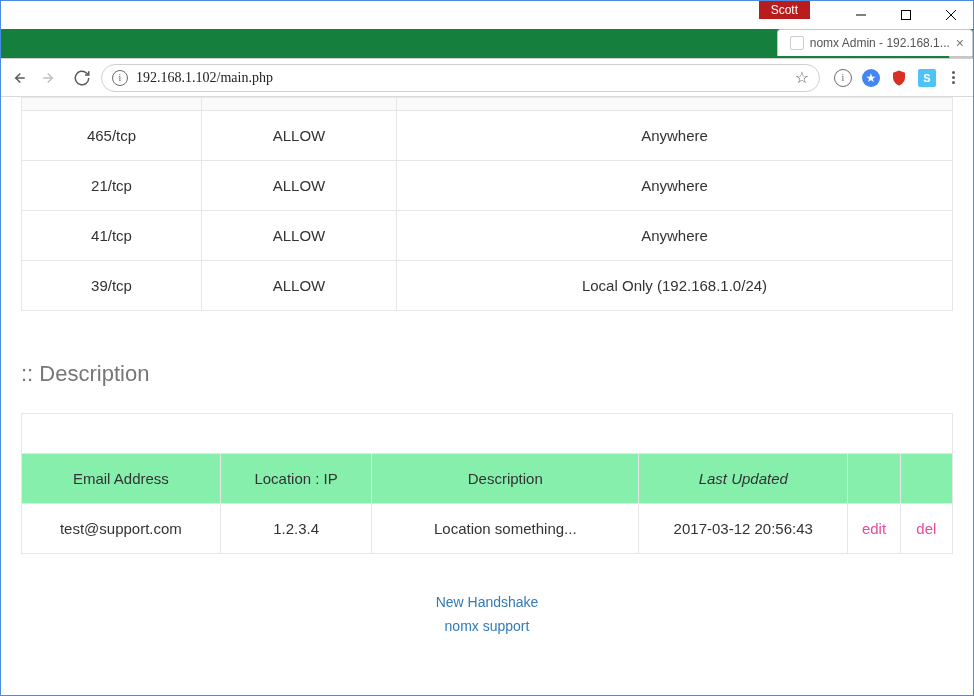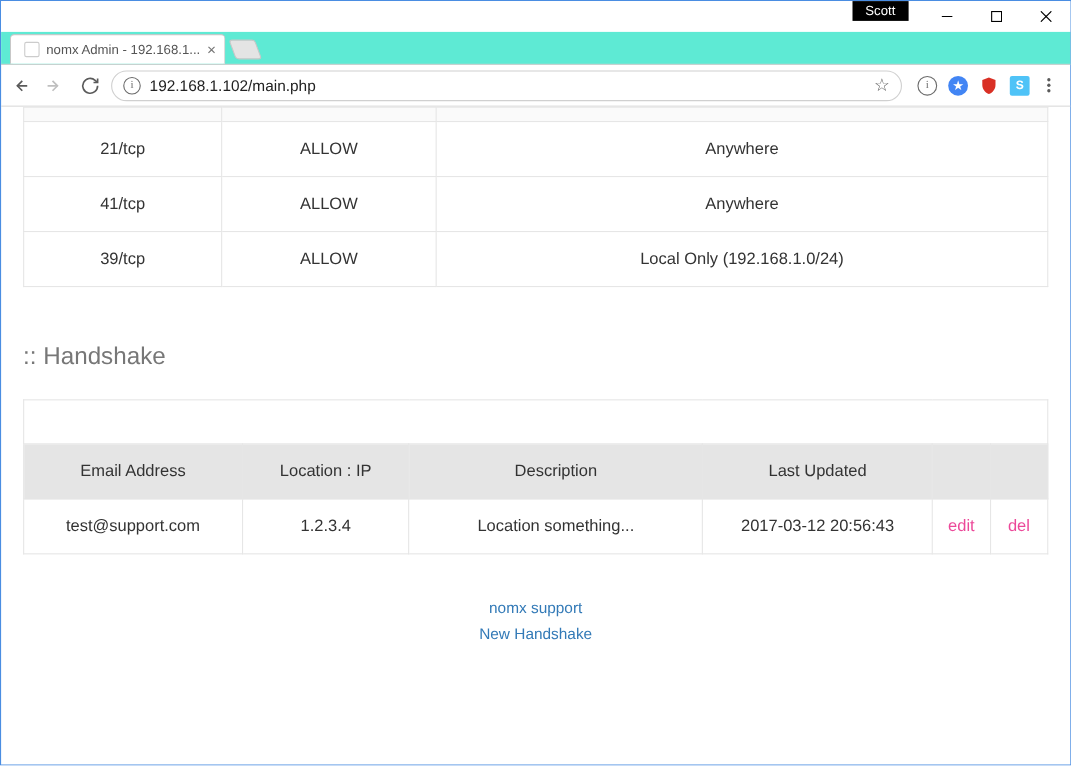--- a/index.html
+++ b/index.html
@@ -2,42 +2,42 @@
 <html><head>
 <meta charset="utf-8">
 <style>
   * { box-sizing: border-box; margin: 0; padding: 0; }
   body { font-family: "Segoe UI", Tahoma, sans-serif; font-size: 13px; background: #fff; overflow: hidden; }
   
   .window { width: 974px; height: 696px; border: 1px solid #4a8de2; background: #fff; display: flex; flex-direction: column; }
   
   
   .titlebar { height: 28px; background: #fff; display: flex; align-items: flex-start; justify-content: flex-end; }
-  .user-badge { background: #000000; color: #fff; padding: 2px 12px; font-size: 12px; margin-right: 12px; }
+  .user-badge { background: #b91c1c; color: #fff; padding: 2px 12px; font-size: 12px; margin-right: 28px; }
   .win-controls { display: flex; }
   .win-btn { width: 45px; height: 28px; display: flex; align-items: center; justify-content: center; color: #000; }
   .win-btn svg { width: 10px; height: 10px; }
   
   
-  .tab-strip { height: 30px; background: #5eead4; display: flex; align-items: flex-end; padding-left: 8px; border-bottom: 1px solid #d0d0d0; }
+  .tab-strip { height: 30px; background: #15803d; display: flex; align-items: flex-end; padding-left: 8px; border-bottom: 1px solid #d0d0d0; flex-direction: column; }
   .tab { background: #fff; border: 1px solid #c7c7c7; border-bottom: none; border-top-left-radius: 4px; border-top-right-radius: 4px; padding: 5px 8px 5px 12px; display: flex; align-items: center; gap: 6px; font-size: 12px; color: #555; min-width: 190px; }
   .tab .favicon { width: 14px; height: 14px; background: #fff; border: 1px solid #ccc; border-radius: 2px; }
   .tab .close { color: #777; font-size: 14px; margin-left: auto; }
   .newtab { width: 24px; height: 18px; margin-left: 6px; margin-bottom: 4px; background: #e4e4e4; border: 1px solid #c7c7c7; border-radius: 3px; transform: skewX(20deg); }
   
   
   .toolbar { height: 38px; display: flex; align-items: center; padding: 0 8px; gap: 10px; border-bottom: 1px solid #dadada; }
   .nav-arrows { display: flex; gap: 14px; align-items: center; }
   .nav-arrow { color: #5a5a5a; }
   .nav-arrow.disabled { color: #bfbfbf; }
   .nav-arrow svg, .reload-btn svg { width: 18px; height: 18px; display: block; }
   .reload-btn { color: #5a5a5a; }
   .addrbar { flex: 1; height: 28px; border: 1px solid #d0d0d0; border-radius: 14px; display: flex; align-items: center; padding: 0 10px; gap: 8px; }
   .info-icon { width: 16px; height: 16px; border: 1px solid #6b6b6b; border-radius: 50%; display: flex; align-items: center; justify-content: center; font-size: 10px; color: #6b6b6b; font-family: Georgia, serif; }
-  .url { flex: 1; font-size: 14px; color: #222; }
+  .url { flex: 1; font-size: 14px; color: #222; font-family: Liberation Serif, serif; }
   .star { color: #5a5a5a; font-size: 16px; }
   .rb-icons { display: flex; gap: 10px; align-items: center; padding: 0 4px; }
   .rb-circle { width: 18px; height: 18px; border-radius: 50%; display: flex; align-items: center; justify-content: center; }
   .rb-circle.grey { border: 1.5px solid #6b6b6b; color: #6b6b6b; font-size: 10px; font-family: Georgia, serif; }
   .rb-circle.blue { background: #4285f4; color: #fff; font-size: 12px; }
   .shield { color: #d93025; }
   .shield svg { width: 18px; height: 18px; display: block; }
   .sq-badge { width: 18px; height: 18px; background: #4fc3f7; color: #fff; display: flex; align-items: center; justify-content: center; font-size: 11px; font-weight: bold; border-radius: 2px; }
   .menu-dots { display: flex; flex-direction: column; gap: 2px; padding: 0 6px; }
   .menu-dots span { width: 3px; height: 3px; border-radius: 50%; background: #5a5a5a; }
@@ -52,27 +52,27 @@
   
   table { width: 100%; border-collapse: collapse; background: #fff; }
   table td, table th { border: 1px solid #e6e6e6; padding: 16px 10px; text-align: center; font-size: 15px; color: #333; font-weight: normal; }
   .firewall-table td:nth-child(1) { width: 180px; }
   .firewall-table td:nth-child(2) { width: 195px; }
   
   .header-row td { background: #fafafa; height: 12px; padding: 6px; }
   
   .section-title { font-size: 22px; color: #777; margin: 50px 0 26px 0; font-weight: normal; }
   
-  .hs-table th { background: #e5e5e5; font-weight: normal; color: #333; }
+  .hs-table th { background: #86efac; font-weight: normal; color: #333; }
   .hs-table .spacer-row td { height: 40px; border-bottom: 1px solid #e6e6e6; }
   .hs-table td a, .link { color: #ec4899; text-decoration: none; }
   .hs-table .col-email { width: 190px; }
   .hs-table .col-ip { width: 145px; }
   .hs-table .col-desc { width: 255px; }
-  .hs-table .col-upd { width: 200px; }
+  .hs-table .col-upd { width: 200px; font-style: italic; }
   .hs-table .col-act { width: 50px; }
   
   .bottom-links { text-align: center; margin-top: 40px; }
   .bottom-links a { display: block; color: #337ab7; text-decoration: none; font-size: 14px; margin: 8px 0; }
 </style>
 </head>
 <body>
 
 <div class="window">
 
@@ -154,38 +154,43 @@
     <div class="content">
 
       <table class="firewall-table">
         <tbody>
             <tr class="header-row">
               <td></td>
               <td></td>
               <td></td>
             </tr>
         <tr>
+          <td>465/tcp</td>
+          <td>ALLOW</td>
+          <td>Anywhere</td>
+        </tr>
+        <tr>
           <td>21/tcp</td>
           <td>ALLOW</td>
           <td>Anywhere</td>
         </tr>
         <tr>
           <td>41/tcp</td>
           <td>ALLOW</td>
           <td>Anywhere</td>
         </tr>
         <tr>
           <td>39/tcp</td>
           <td>ALLOW</td>
           <td>Local Only (192.168.1.0/24)</td>
         </tr>
       </tbody>
         </table>
 
-      <h2 class="section-title">:: Handshake</h2>
+      <h2 class="section-title">:: Description</h2>
 
       <table class="hs-table">
         <tbody>
             <tr class="spacer-row">
               <td colspan="6" style="border-bottom:1px solid #e6e6e6;border-left:1px solid #e6e6e6;border-right:1px solid #e6e6e6;border-top:1px solid #e6e6e6;"></td>
             </tr>
         <tr>
           <th class="col-email">Email Address</th>
           <th class="col-ip">Location : IP</th>
           <th class="col-desc">Description</th>
@@ -198,20 +203,20 @@
           <td>1.2.3.4</td>
           <td>Location something...</td>
           <td>2017-03-12 20:56:43</td>
           <td><a href="#">edit</a></td>
           <td><a href="#">del</a></td>
         </tr>
       </tbody>
         </table>
 
       <div class="bottom-links">
+        <a href="#">New Handshake</a>
         <a href="#">nomx support</a>
-        <a href="#">New Handshake</a>
       </div>
 
     </div>
   </div>
 
 </div>
 
 </body></html>

